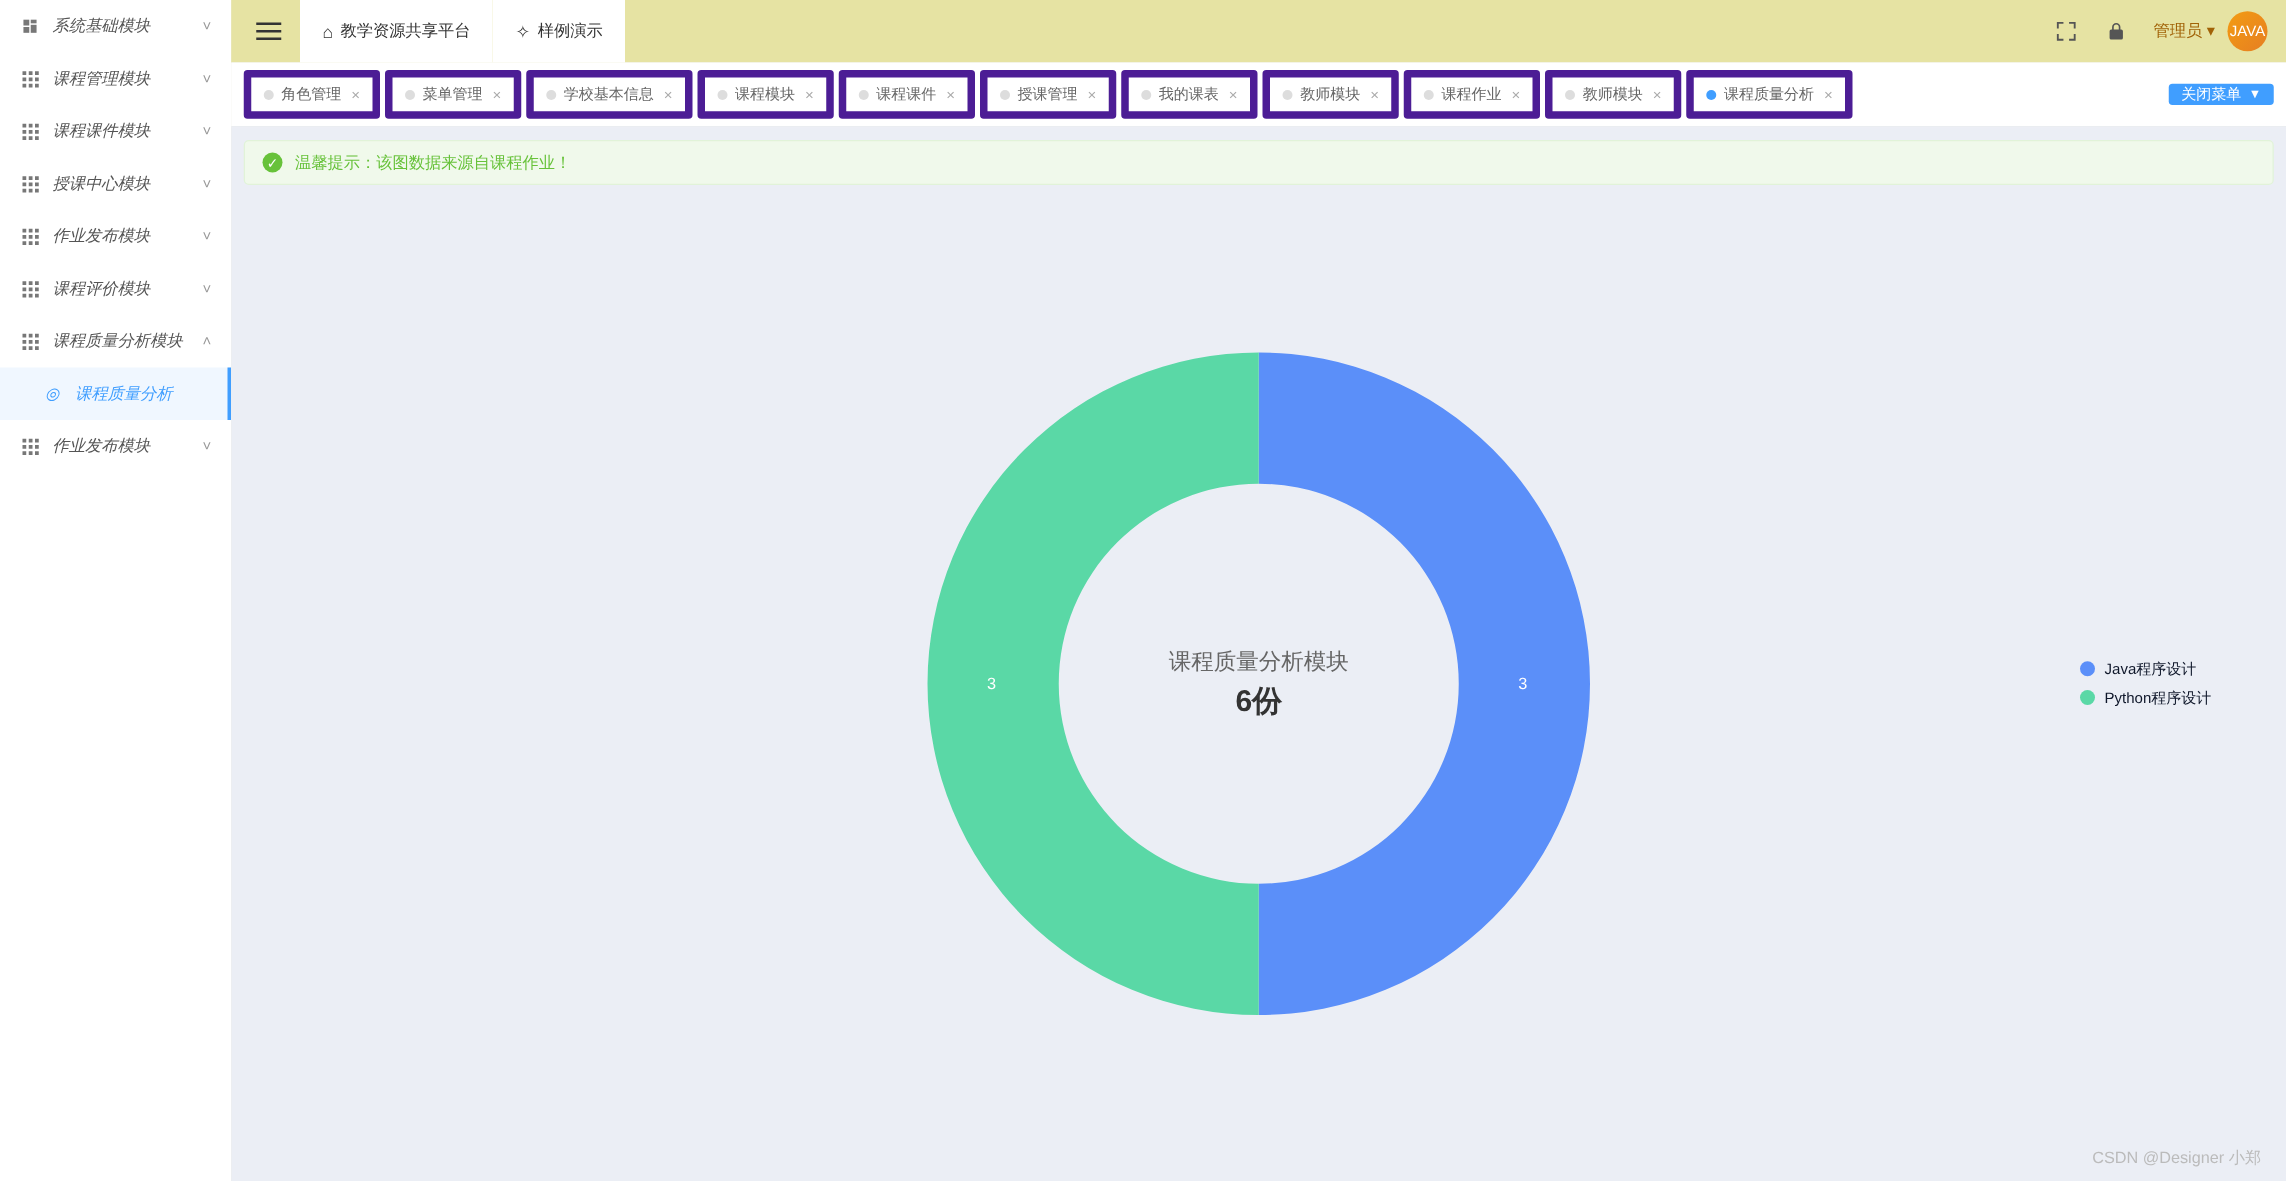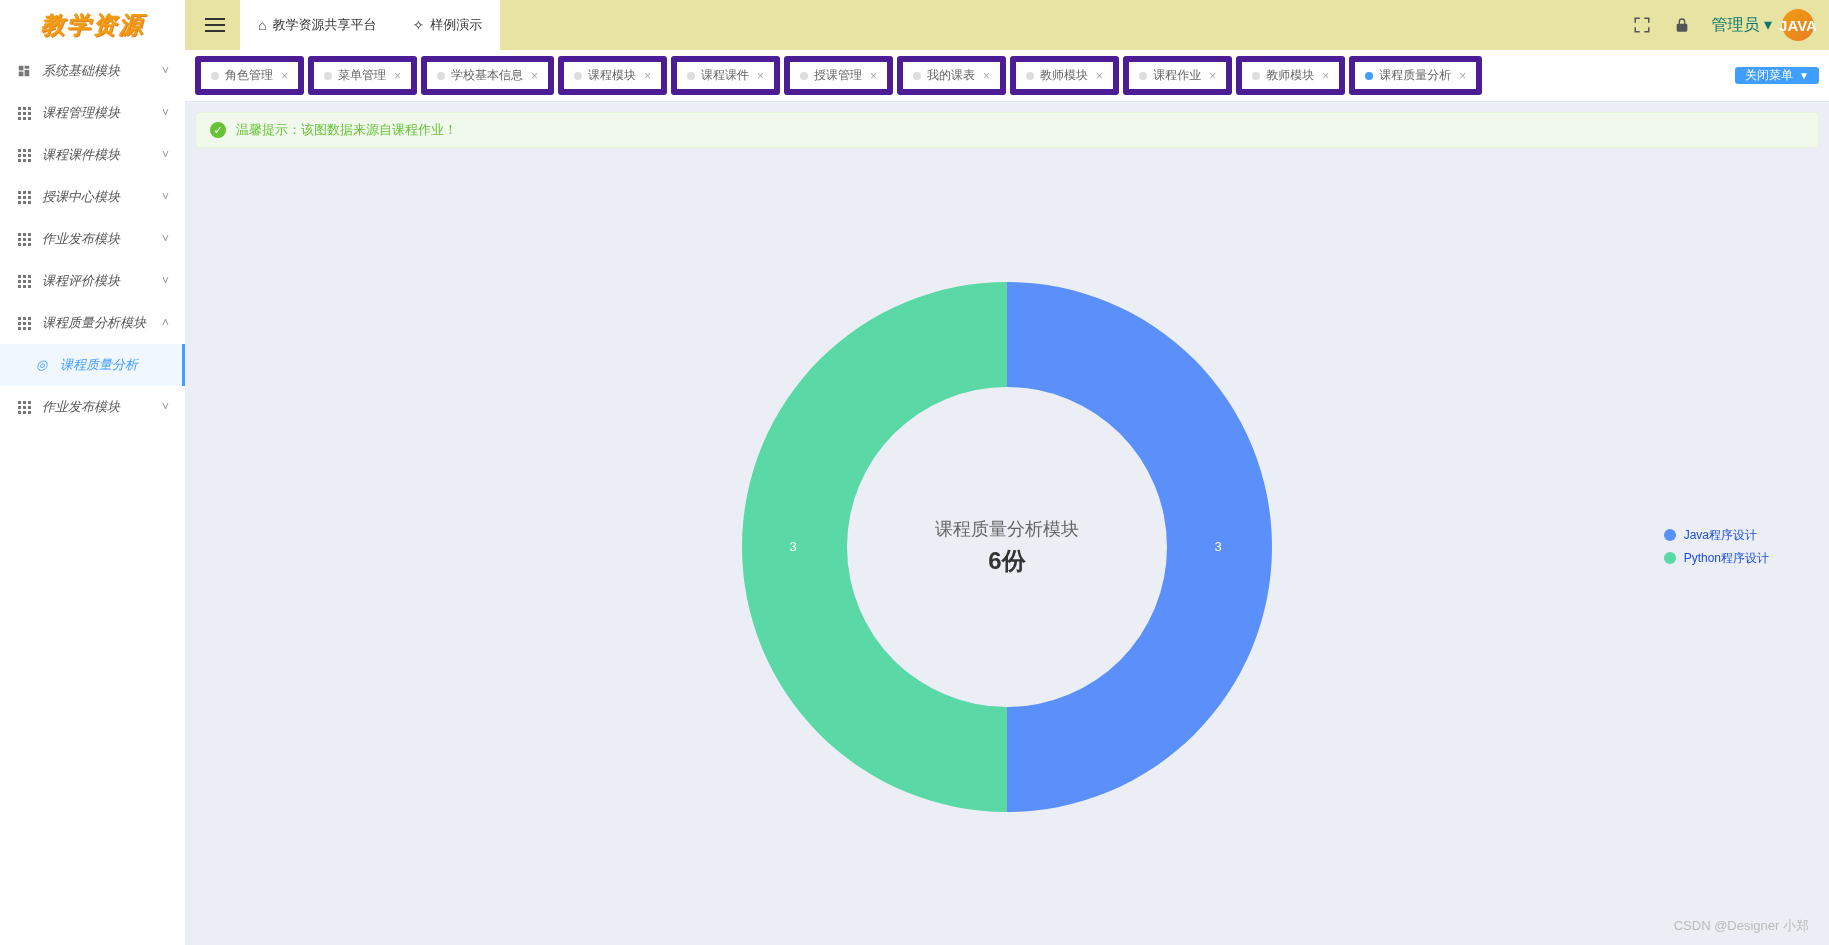--- a/index.html
+++ b/index.html
@@ -26,22 +26,22 @@
 .header { height: 50px; background: #e6e3a3; display: flex; align-items: center; padding: 0 15px; }
 .hamburger { width: 30px; height: 30px; cursor: pointer; display: flex; align-items: center; justify-content: center; margin-right: 10px; }
 .hamburger span { display: block; width: 20px; height: 2px; background: #333; position: relative; }
 .hamburger span::before, .hamburger span::after { content: ''; position: absolute; width: 20px; height: 2px; background: #333; left: 0; }
 .hamburger span::before { top: -6px; }
 .hamburger span::after { top: 6px; }
 .header-btn { background: #fff; padding: 0 18px; height: 50px; display: flex; align-items: center; cursor: pointer; color: #333; font-size: 13px; }
 .header-btn .hb-icon { margin-right: 6px; font-size: 14px; }
 .header-spacer { flex: 1; }
 .header-icon { width: 32px; height: 32px; cursor: pointer; display: flex; align-items: center; justify-content: center; margin: 0 4px; color: #555; }
-.admin-label { color: #0f766e; margin: 0 10px; cursor: pointer; font-size: 16px; }
-.avatar { width: 32px; height: 32px; border-radius: 50%; background: linear-gradient(135deg, #f39c12, #e67e22); display: flex; align-items: center; justify-content: center; color: #fff; font-size: 15px; font-weight: bold; cursor: pointer; }
+.admin-label { color: #a16207; margin: 0 10px; cursor: pointer; font-size: 13px; }
+.avatar { width: 32px; height: 32px; border-radius: 50%; background: linear-gradient(135deg, #f39c12, #e67e22); display: flex; align-items: center; justify-content: center; color: #fff; font-size: 12px; font-weight: normal; cursor: pointer; }
 
 
 .tabs-row { background: #fff; display: flex; align-items: center; padding: 6px 10px; gap: 4px; border-bottom: 1px solid #e4e7ed; }
 .tab { display: flex; align-items: center; padding: 5px 10px; border: 6px solid #4c1d95; border-radius: 3px; cursor: pointer; font-size: 12px; color: #666; background: #fff; }
 .tab.active .tab-dot { background: #409eff; }
 .tab-dot { width: 8px; height: 8px; border-radius: 50%; background: #ddd; margin-right: 6px; }
 .tab-close { margin-left: 8px; color: #aaa; font-size: 12px; }
 .tabs-spacer { flex: 1; }
 .close-menu-btn { background: #409eff; color: #fff; padding: 0 10px; border-radius: 3px; cursor: pointer; font-size: 12px; display: flex; align-items: center; }
 .close-menu-btn .caret { margin-left: 6px; font-size: 10px; }
@@ -51,40 +51,37 @@
 .hint-bar { margin: 10px 10px 0 10px; background: #f0f9eb; border: 1px solid #e1f3d8; border-radius: 4px; padding: 8px 14px; display: flex; align-items: center; color: #67c23a; font-size: 13px; }
 .hint-bar .hint-icon { width: 16px; height: 16px; border-radius: 50%; background: #67c23a; color: #fff; display: flex; align-items: center; justify-content: center; font-size: 11px; margin-right: 10px; }
 
 .chart-container { flex: 1; position: relative; display: flex; align-items: center; justify-content: center; }
 .chart-wrap { position: relative; width: 560px; height: 560px; }
 .chart-center { position: absolute; left: 50%; top: 50%; transform: translate(-50%, -50%); text-align: center; }
 .chart-subtitle { font-size: 18px; color: #666; margin-bottom: 4px; }
 .chart-total { font-size: 24px; color: #333; font-weight: bold; }
 
 .legend { position: absolute; right: 60px; top: 50%; transform: translateY(-50%); }
-.legend-item { display: flex; align-items: center; margin: 6px 0; font-size: 12px; color: #1d4ed8; cursor: pointer; }
+.legend-item { display: flex; align-items: center; margin: 6px 0; font-size: 12px; color: #0f172a; cursor: pointer; }
 .legend-dot { width: 12px; height: 12px; border-radius: 50%; margin-right: 8px; }
 
 .slice-label { position: absolute; color: #fff; font-size: 13px; font-weight: normal; }
 
 .watermark { position: absolute; right: 20px; bottom: 10px; color: #bbb; font-size: 13px; }
 
 
 .grid-icon { display: grid; grid-template-columns: 3px 3px 3px; grid-template-rows: 3px 3px 3px; gap: 2px; }
 .grid-icon i { background: #777; }
 </style>
 </head>
 <body>
 
 <div class="app">
 
   <div class="sidebar">
-    <div class="logo">
-      <span class="logo-text">教学资源</span>
-    </div>
     <div class="menu" id="menu">
         <div class="menu-item">
           <span class="mi-icon">
             <svg width="14" height="14" viewBox="0 0 24 24" fill="#777">
               <rect x="3" y="3" width="8" height="8"></rect>
               <rect x="13" y="3" width="8" height="5"></rect>
               <rect x="13" y="10" width="8" height="11"></rect>
               <rect x="3" y="13" width="8" height="8"></rect>
             </svg>
           </span>

